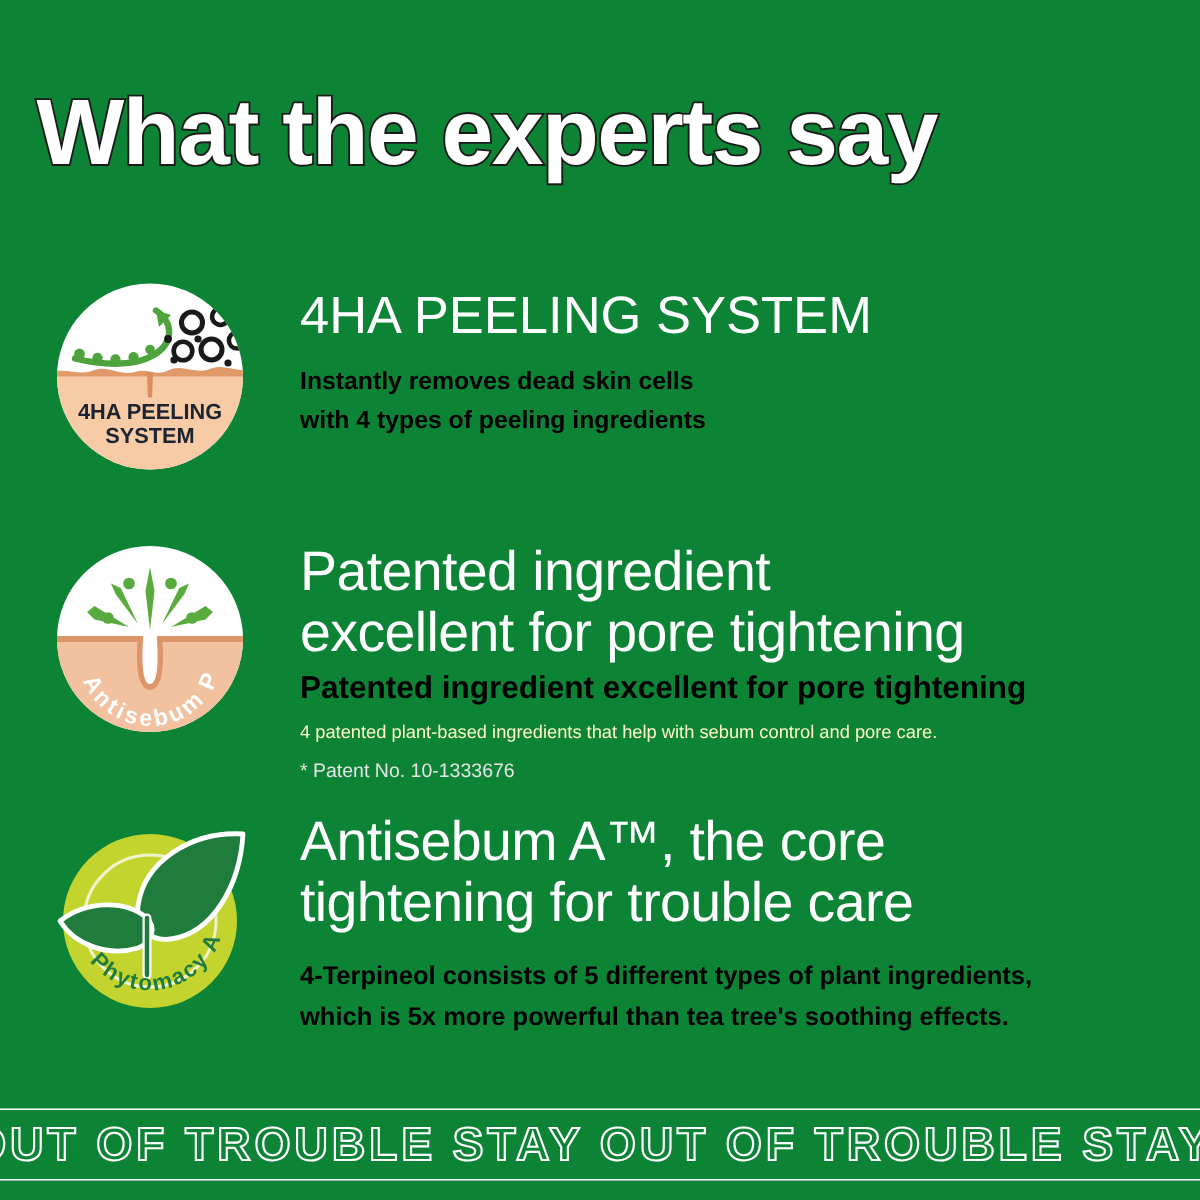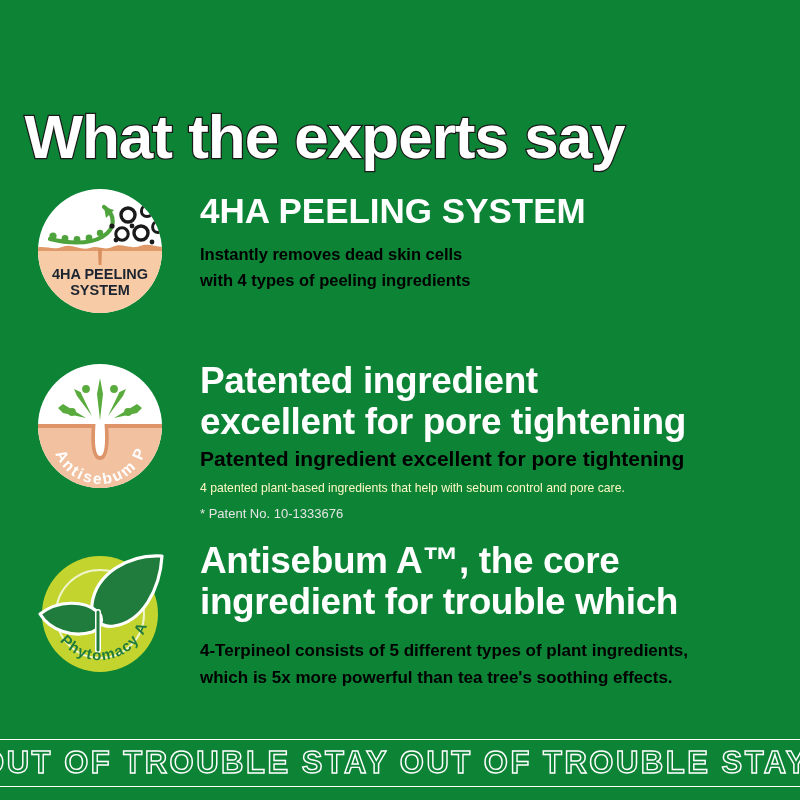--- a/index.html
+++ b/index.html
@@ -24,21 +24,20 @@
     width: 649px;
     text-align: center;
     font-size: 62px;
     font-weight: 700;
     letter-spacing: -1px;
     color: #ffffff;
     line-height: 1.05;
     -webkit-text-stroke: 2.5px #1a1a1a;
     paint-order: stroke fill;
     white-space: nowrap;
-    margin-top: 48px;
   }
 
   
   .features {
     position: absolute;
     top: 185px;
     left: 0;
     width: 800px;
   }
 
@@ -60,21 +59,21 @@
     padding-top: 2px;
   }
 
   .text-cell {
     flex: 1 1 auto;
     padding-right: 24px;
   }
 
   .feature-heading {
     color: #ffffff;
-    font-weight: 700;
+    font-weight: 400;
     line-height: 1.12;
   }
 
   .row-1 .feature-heading {
     font-size: 35px;
     letter-spacing: 0px;
     padding-top: 6px;
   }
 
   .row-2 .feature-heading,
@@ -260,21 +259,21 @@
         <path d="M 68 70 L 68 108" fill="none" stroke="#1f7c3c" stroke-width="3" stroke-linecap="round"></path>
 
         <text font-family="Liberation Sans, sans-serif" font-size="15" font-weight="bold" fill="#1f7c3c">
           <textPath href="#arcPhyto" startOffset="13%" letter-spacing="1.4">Phytomacy A™</textPath>
         </text>
       </svg>
     </div>
     <div class="text-cell">
       <div class="feature-heading">
         <div>Antisebum A™, the core</div>
-        <div>ingredient for trouble which</div>
+        <div>tightening for trouble care</div>
       </div>
       <div class="feature-sub">
         <div>4-Terpineol consists of 5 different types of plant ingredients,</div>
         <div>which is 5x more powerful than tea tree's soothing effects.</div>
       </div>
     </div>
   </div>
 
 </div>
 

